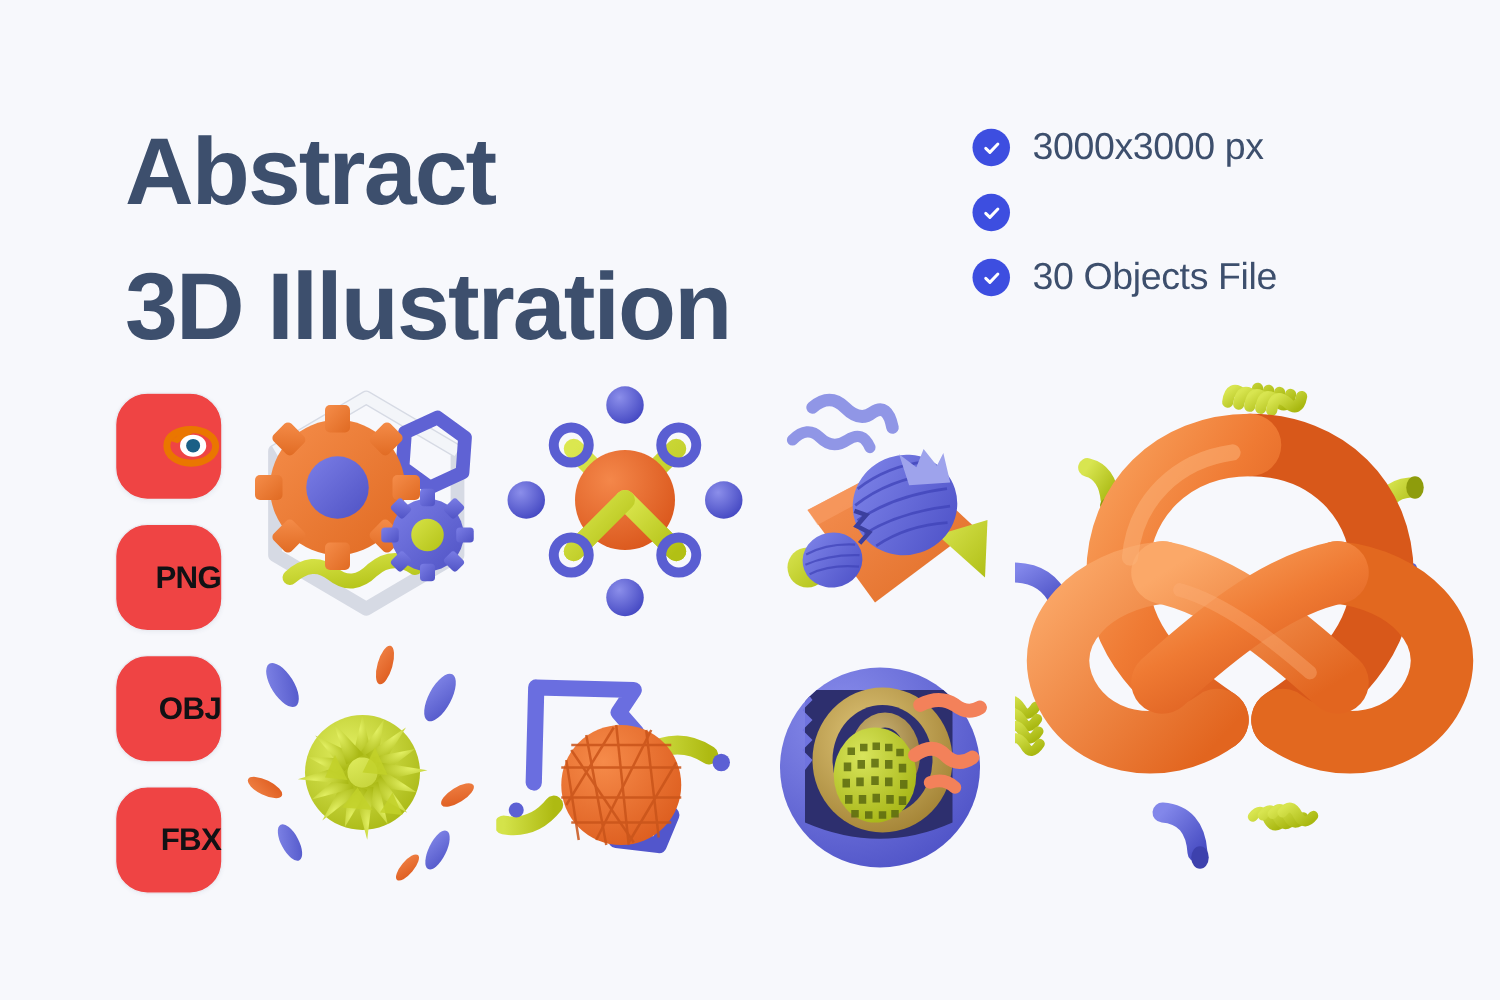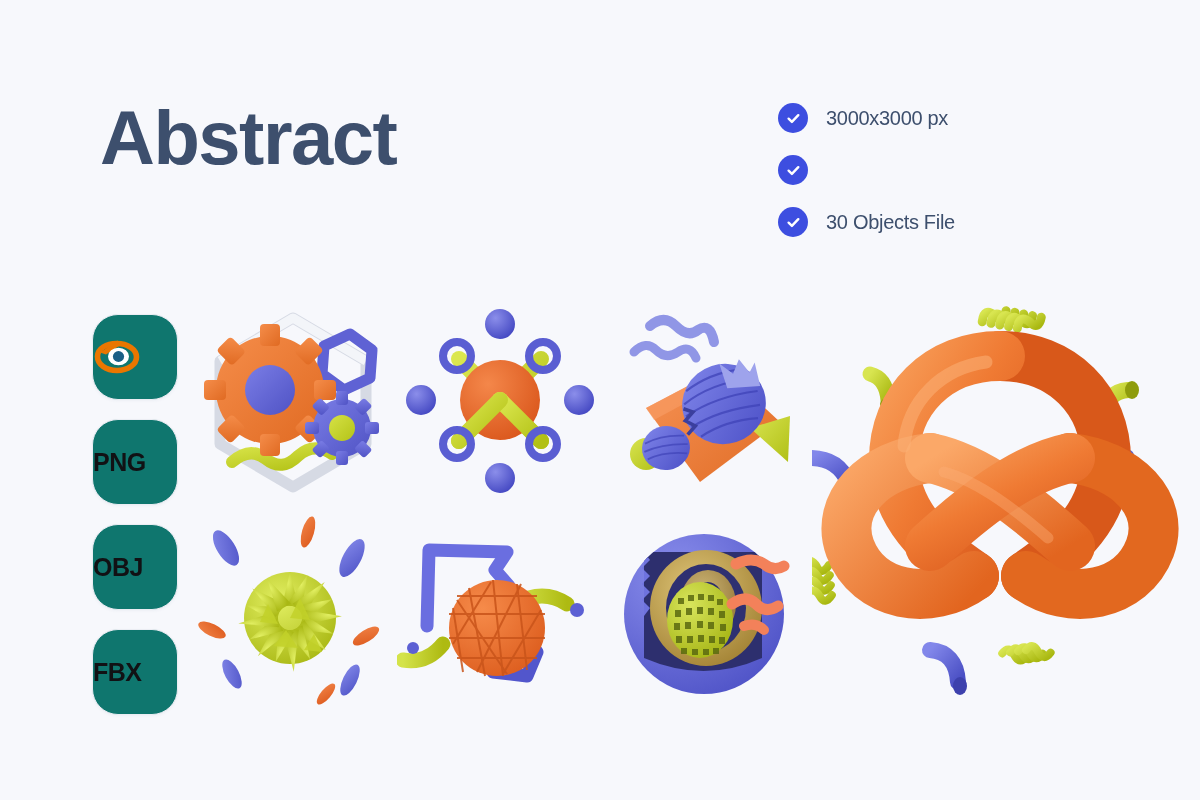--- a/index.html
+++ b/index.html
@@ -22,50 +22,51 @@
   .features { position: absolute; left: 778px; top: 92px; }
   .feature-row { display: flex; align-items: center; height: 52px; }
   .check-badge {
     width: 30px; height: 30px; border-radius: 50%;
     background: #3d4ee0; flex: 0 0 30px;
     display: flex; align-items: center; justify-content: center;
     margin-right: 18px;
   }
   .check-badge svg { display: block; }
   .feature-label {
-    font-size: 20px; font-weight: 500; color: #3d4f6d;
+    font-size: 30px; font-weight: 500; color: #3d4f6d;
     letter-spacing: -0.3px; white-space: nowrap;
   }
 
   
   .formats { position: absolute; left: 92px; top: 314px; }
   .format-badge {
     width: 86px; height: 86px; margin-bottom: 19px;
-    background: #0f766e; border: 1px solid #ebedf3; border-radius: 26px;
-    display: flex; align-items: center; justify-content: flex-start;
+    background: #ef4444; border: 1px solid #ebedf3; border-radius: 26px;
+    display: flex; align-items: center; justify-content: flex-end;
     box-shadow: 0 1px 3px rgba(60,70,110,.05);
   }
   .format-text { font-size: 25px; font-weight: 700; color: #111114; letter-spacing: -0.5px; }
 
   
   .grid { position: absolute; left: 190px; top: 296px; width: 620px; height: 424px; }
   .cell { position: absolute; width: 206px; height: 212px; }
   .cell svg { display: block; width: 100%; height: 100%; }
 
   
   .hero { position: absolute; left: 812px; top: 292px; width: 376px; height: 428px; }
   .hero svg { display: block; width: 100%; height: 100%; }
 </style>
 </head>
 <body>
 
 <div class="page">
 
   <div class="title-block">
     <div class="title-line">Abstract</div>
+    <div class="title-line">3D Illustration</div>
   </div>
 
   <div class="features">
     <div class="feature-row">
       <span class="check-badge">
         <svg width="17" height="17" viewBox="0 0 17 17">
             <path d="M3.6 8.7 L6.9 11.9 L13.3 5.2" fill="none" stroke="#ffffff" stroke-width="2.4" stroke-linecap="round" stroke-linejoin="round"></path>
           </svg>
       </span>
       <span class="feature-label">3000x3000 px</span>

